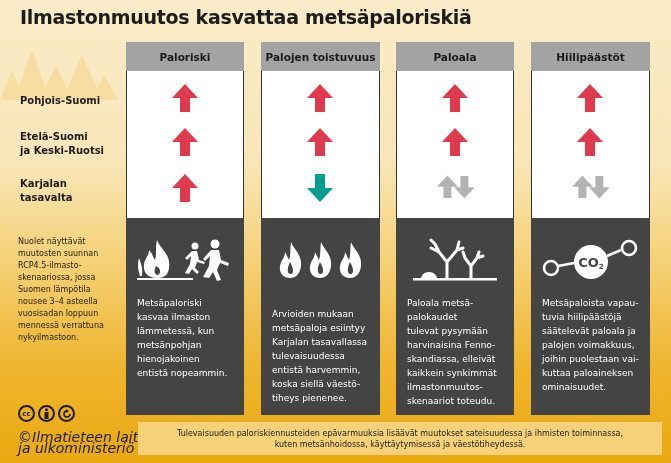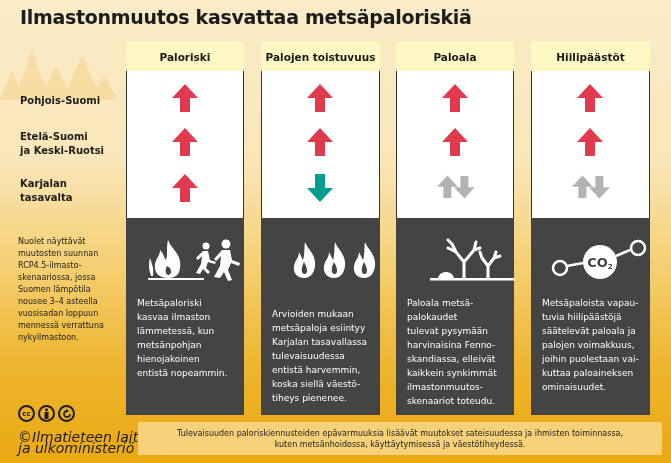--- a/index.html
+++ b/index.html
@@ -1,26 +1,26 @@
 <!DOCTYPE html>
 <html><head>
 <meta charset="utf-8">
 <style>
   html,body{margin:0;padding:0;}
   body{width:671px;height:463px;overflow:hidden;position:relative;font-family:"DejaVu Sans",sans-serif;
     background:linear-gradient(180deg,#faecc9 0%,#f9e6b8 35%,#f5d27a 55%,#eeb42c 80%,#eaa912 100%);}
   .trees{position:absolute;left:0;top:40px;width:671px;height:180px;}
   .title{position:absolute;left:20px;top:6px;font-size:19px;font-weight:bold;color:#1c1c1c;letter-spacing:-0.3px;}
-  .col-head{position:absolute;top:42px;height:29px;background:#fef9c3;color:#1a1a1a;font-weight:bold;font-size:10.5px;
+  .col-head{position:absolute;top:42px;height:29px;background:#a3a3a3;color:#1a1a1a;font-weight:bold;font-size:10.5px;
     display:flex;align-items:center;justify-content:center;}
   .col-white{position:absolute;top:71px;height:147px;background:#fff;border-left:1px solid #333;border-right:1px solid #333;box-sizing:border-box;}
   .col-dark{position:absolute;top:218px;height:197px;background:#444;}
   .row-label{position:absolute;left:20px;font-weight:bold;font-size:10px;color:#1c1c1c;line-height:14px;}
   .arrow{position:absolute;}
-  .icon-wrap{position:absolute;top:232px;height:55px;display:flex;align-items:center;justify-content:flex-end;}
+  .icon-wrap{position:absolute;top:232px;height:55px;display:flex;align-items:center;justify-content:center;}
   .desc{position:absolute;top:296px;color:#fff;font-size:9px;line-height:14px;}
   .side-note{position:absolute;left:18px;top:236px;width:100px;font-size:8px;line-height:12px;color:#1c1c1c;}
   .note-box{position:absolute;left:126px;top:422px;width:524px;height:33px;background:#f6d17a;display:flex;flex-direction:column;align-items:center;justify-content:center;font-size:8px;line-height:11px;color:#1c1c1c;text-align:center;margin-left:12px;}
   .cc{position:absolute;left:18px;top:405px;display:flex;gap:3px;}
   .cc span{width:17px;height:17px;border:2px solid #1c1c1c;border-radius:50%;box-sizing:border-box;display:flex;align-items:center;justify-content:center;font-size:7px;font-weight:bold;color:#1c1c1c;}
   .credit{position:absolute;left:18px;top:432px;font-size:14px;line-height:11px;color:#1c1c1c;font-style:italic;}
 </style>
 </head>
 <body>
 

